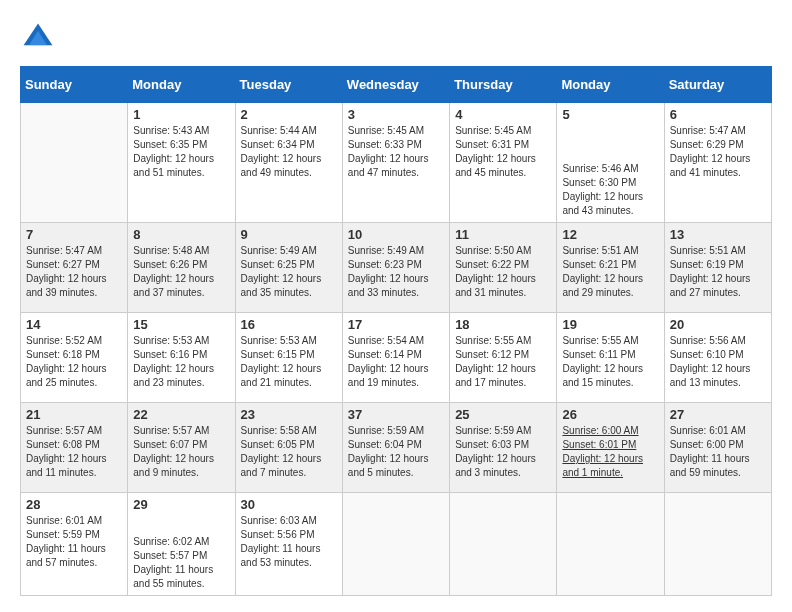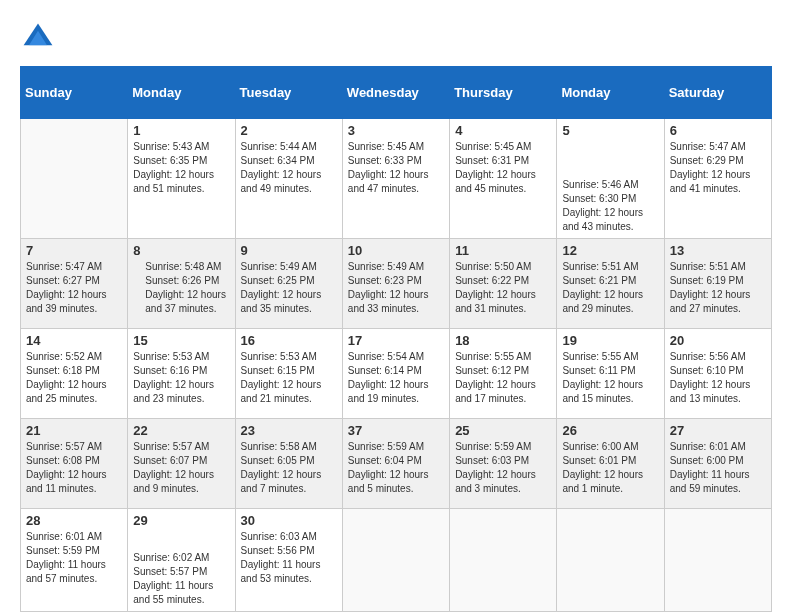--- a/index.html
+++ b/index.html
@@ -53,21 +53,21 @@
       color: #555;
     }
     .calendar {
       width: 100%;
       border-collapse: collapse;
       font-size: 11px;
     }
     .calendar th {
       background-color: #1a6bbf;
       color: #fff;
-      padding: 18px 4px;
+      padding: 10px 4px;
       text-align: left;
       font-size: 13px;
       font-weight: bold;
       border: 1px solid #1a6bbf;
     }
     .calendar td {
       border: 1px solid #ccc;
       padding: 4px 5px;
       vertical-align: top;
       width: calc(100% / 7);
@@ -172,21 +172,21 @@
       <tr class="row-shaded">
         <td>
           <div class="day-number">7</div>
           <div class="day-info" style="white-space: pre-line;">Sunrise: 5:47 AM
 Sunset: 6:27 PM
 Daylight: 12 hours
 and 39 minutes.</div>
         </td>
         <td>
           <div class="day-number">8</div>
-          <div class="day-info" style="white-space: pre-line; margin-left: 12px;">Sunrise: 5:48 AM
+          <div class="day-info" style="white-space: pre-line;">Sunrise: 5:48 AM
 Sunset: 6:26 PM
 Daylight: 12 hours
 and 37 minutes.</div>
         </td>
         <td>
           <div class="day-number">9</div>
           <div class="day-info" style="white-space: pre-line;">Sunrise: 5:49 AM
 Sunset: 6:25 PM
 Daylight: 12 hours
 and 35 minutes.</div>
@@ -302,21 +302,21 @@
         </td>
         <td>
           <div class="day-number">25</div>
           <div class="day-info" style="white-space: pre-line;">Sunrise: 5:59 AM
 Sunset: 6:03 PM
 Daylight: 12 hours
 and 3 minutes.</div>
         </td>
         <td>
           <div class="day-number">26</div>
-          <div class="day-info" style="white-space: pre-line;">Sunrise: 6:00 AM
+          <div class="day-info" style="white-space: pre-line; text-decoration: underline;">Sunrise: 6:00 AM
 Sunset: 6:01 PM
 Daylight: 12 hours
 and 1 minute.</div>
         </td>
         <td>
           <div class="day-number">27</div>
           <div class="day-info" style="white-space: pre-line;">Sunrise: 6:01 AM
 Sunset: 6:00 PM
 Daylight: 11 hours
 and 59 minutes.</div>

